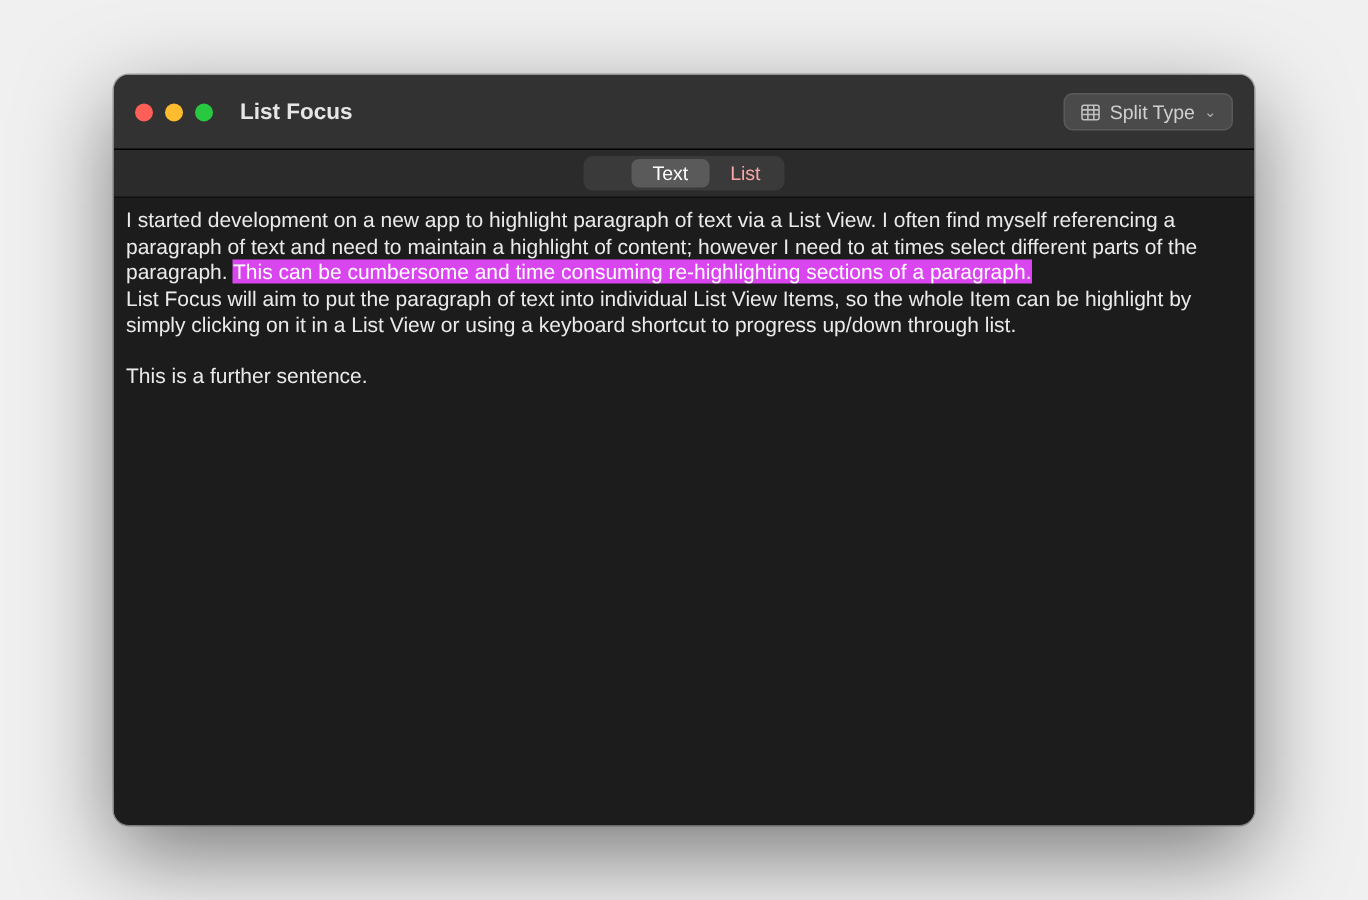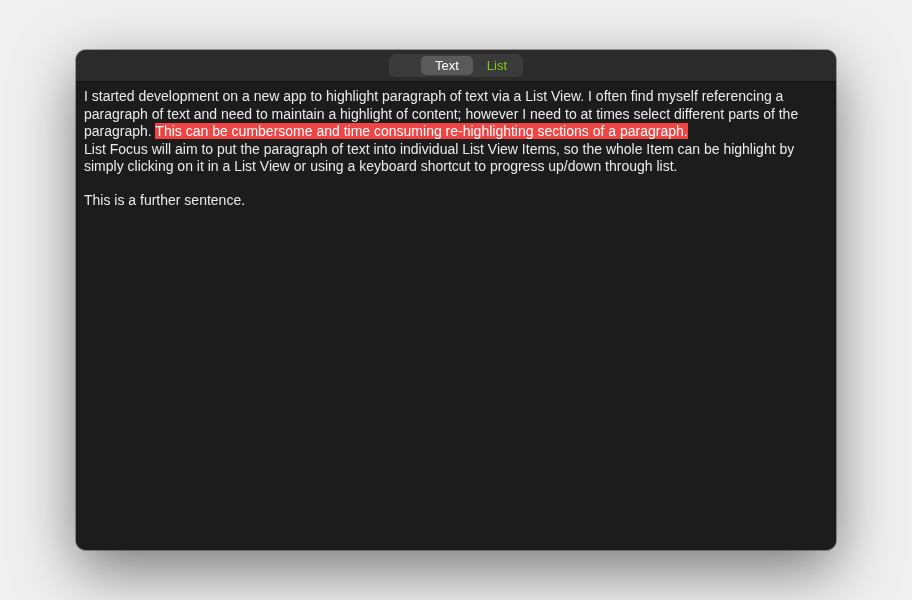--- a/index.html
+++ b/index.html
@@ -88,52 +88,73 @@
     .seg-control {
       display: flex;
       background: #3a3a3a;
       border-radius: 6px;
       padding: 2px;
       gap: 0;
     }
     .seg-item {
       padding: 2px 14px;
       font-size: 13px;
-      color: #84cc16;
+      color: #fca5a5;
       border-radius: 5px;
       cursor: pointer;
     }
     .seg-item.active {
       background: #5a5a5a;
       color: #fff;
       margin-left: 30px;
     }
     .content {
       flex: 1;
       background: #1c1c1c;
       padding: 6px 8px;
       overflow: auto;
     }
     .text-body {
       color: #eaeaea;
       font-size: 14px;
       line-height: 1.25;
     }
     .text-body .sel {
-      background: #ef4444;
+      background: #d946ef;
       color: #fff;
     }
     .text-body .para-gap {
       height: 16px;
     }
   </style>
 </head>
 <body>
 
 <div class="window">
+  <div class="titlebar">
+    <div class="traffic-lights">
+      <div class="light close"></div>
+      <div class="light min"></div>
+      <div class="light max"></div>
+    </div>
+    <div class="title">List Focus</div>
+    <div class="toolbar-right">
+      <div class="split-type-btn">
+        <svg class="grid-icon" viewBox="0 0 16 16" fill="none" stroke="#c0c0c0" stroke-width="1.2">
+          <rect x="1.5" y="2.5" width="13" height="11" rx="1.5"></rect>
+          <line x1="1.5" y1="6" x2="14.5" y2="6"></line>
+          <line x1="1.5" y1="9.5" x2="14.5" y2="9.5"></line>
+          <line x1="6" y1="2.5" x2="6" y2="13.5"></line>
+          <line x1="10.5" y1="2.5" x2="10.5" y2="13.5"></line>
+        </svg>
+        <span>Split Type</span>
+        <span class="chev">⌄</span>
+      </div>
+    </div>
+  </div>
 
   <div class="tabbar">
     <div class="seg-control">
       <div class="seg-item active">Text</div>
       <div class="seg-item">List</div>
     </div>
   </div>
 
   <div class="content">
     <div class="text-body">

